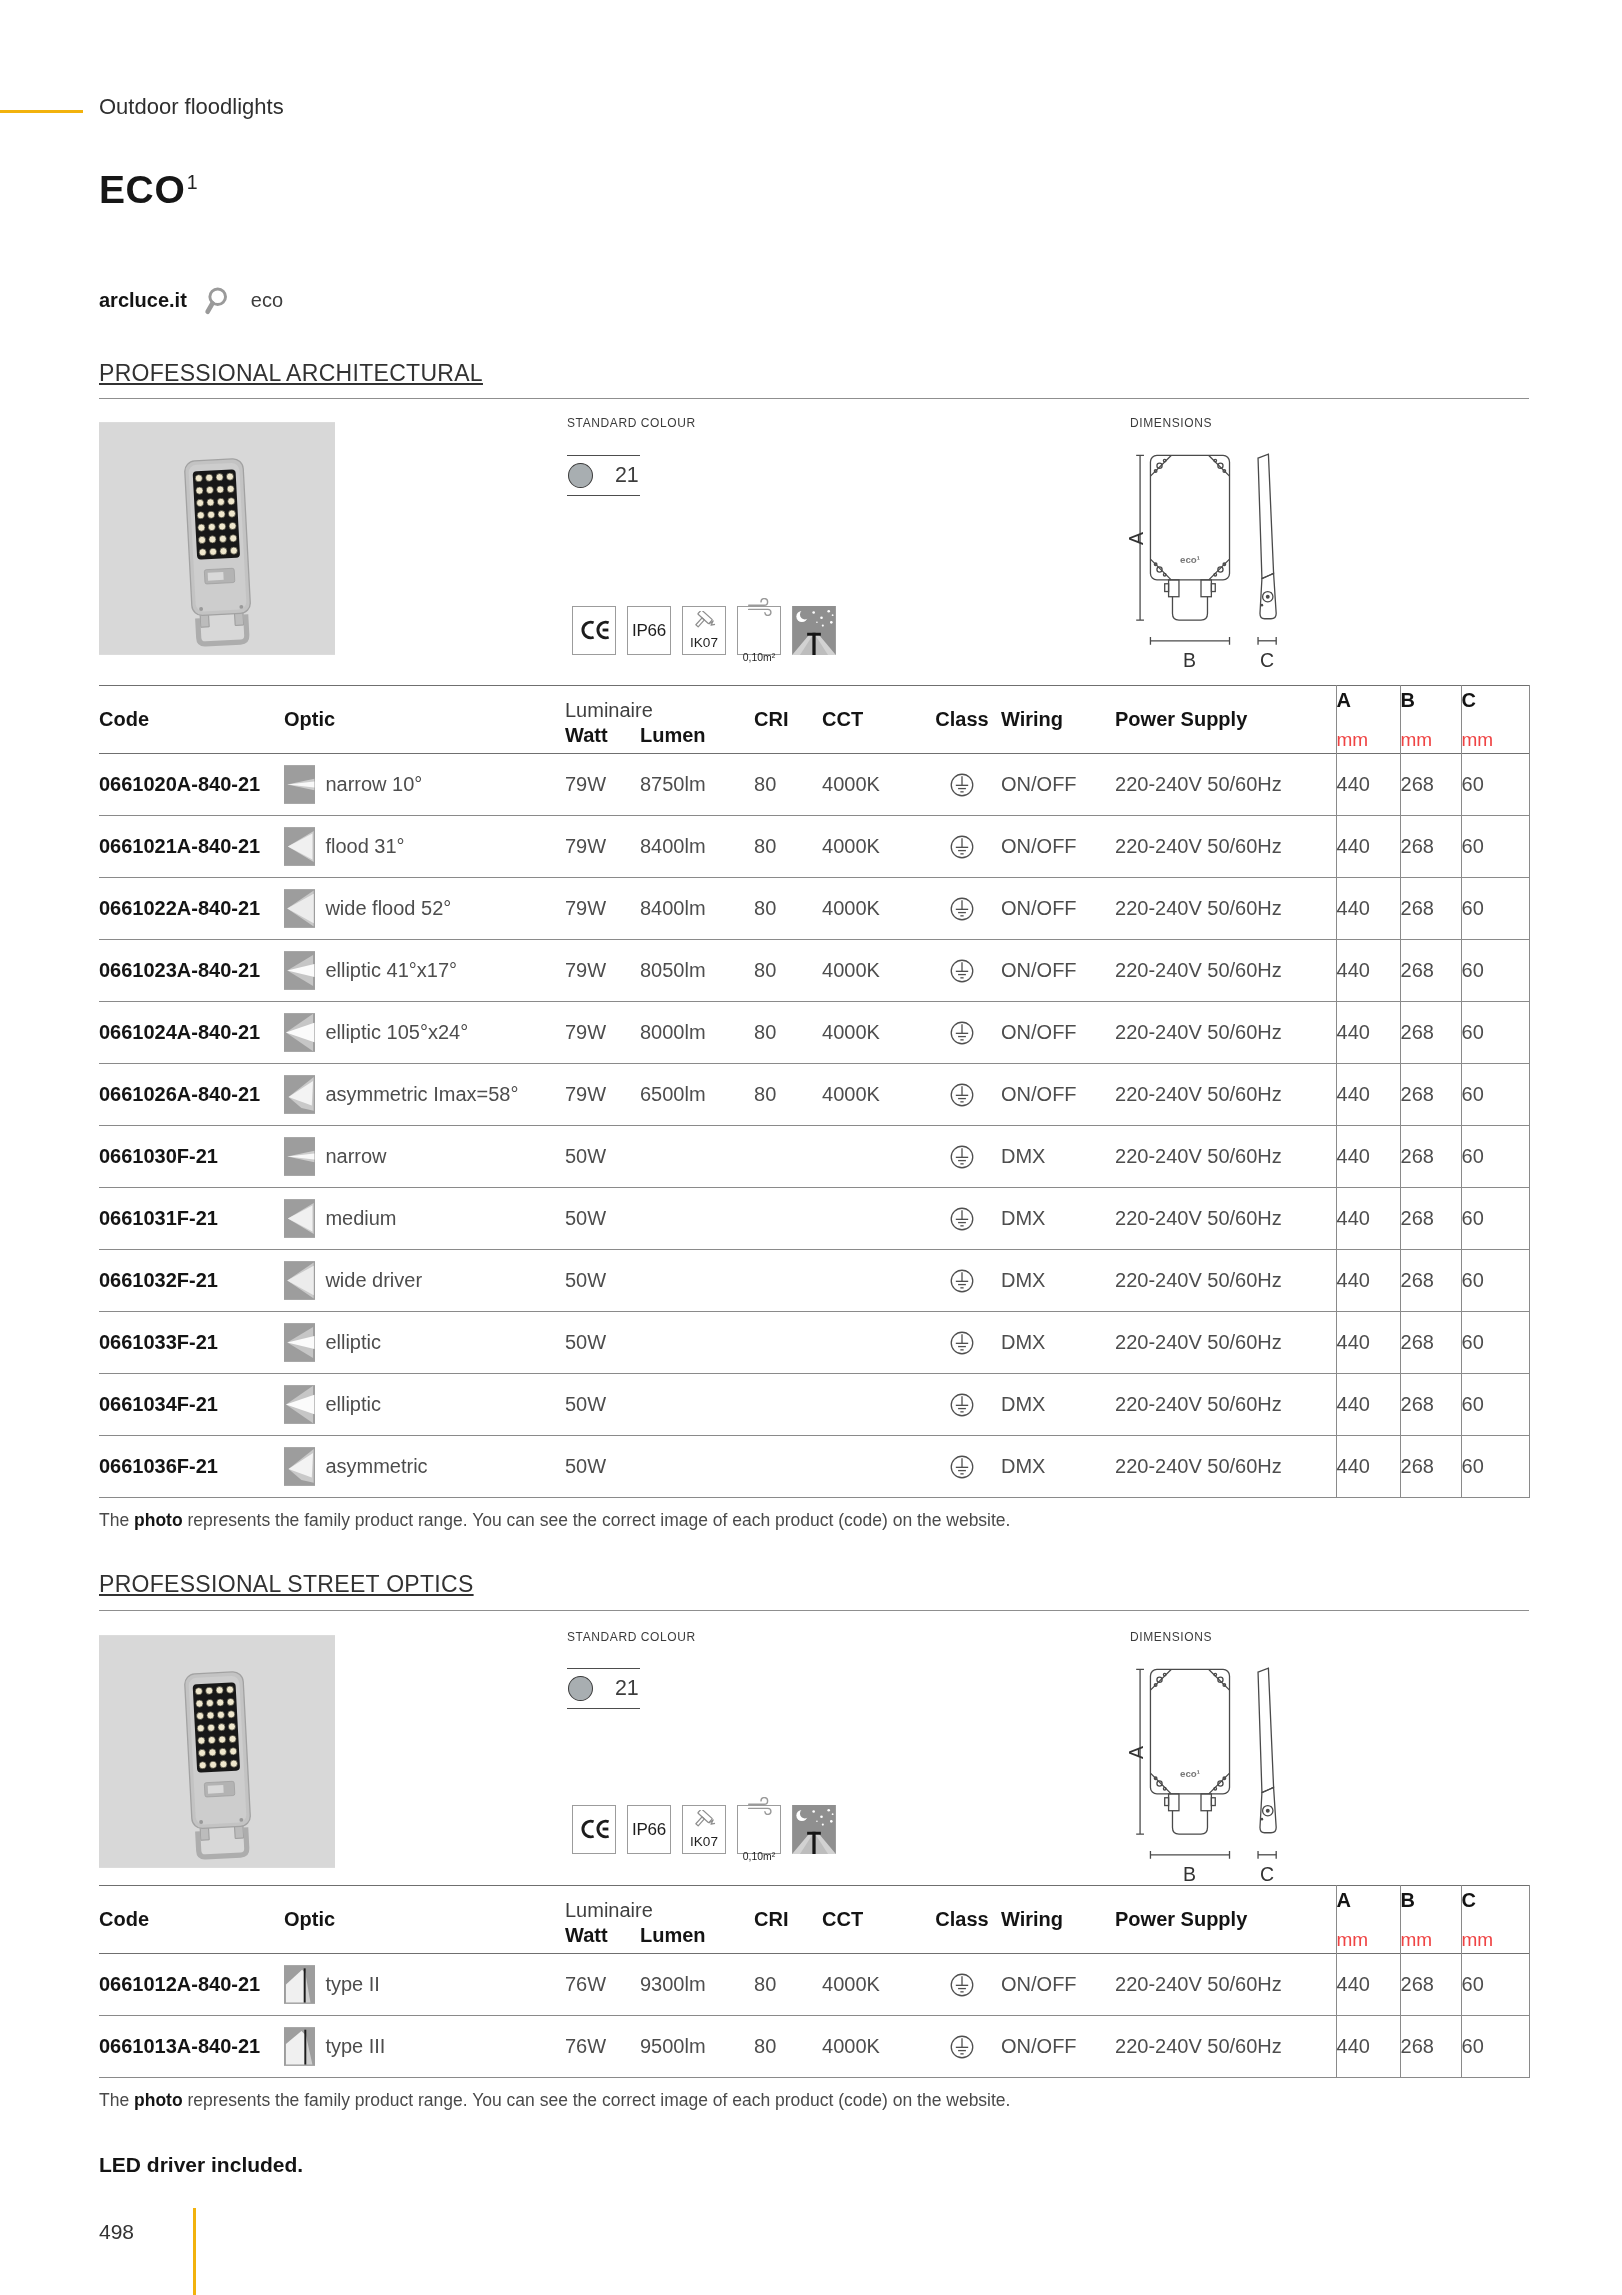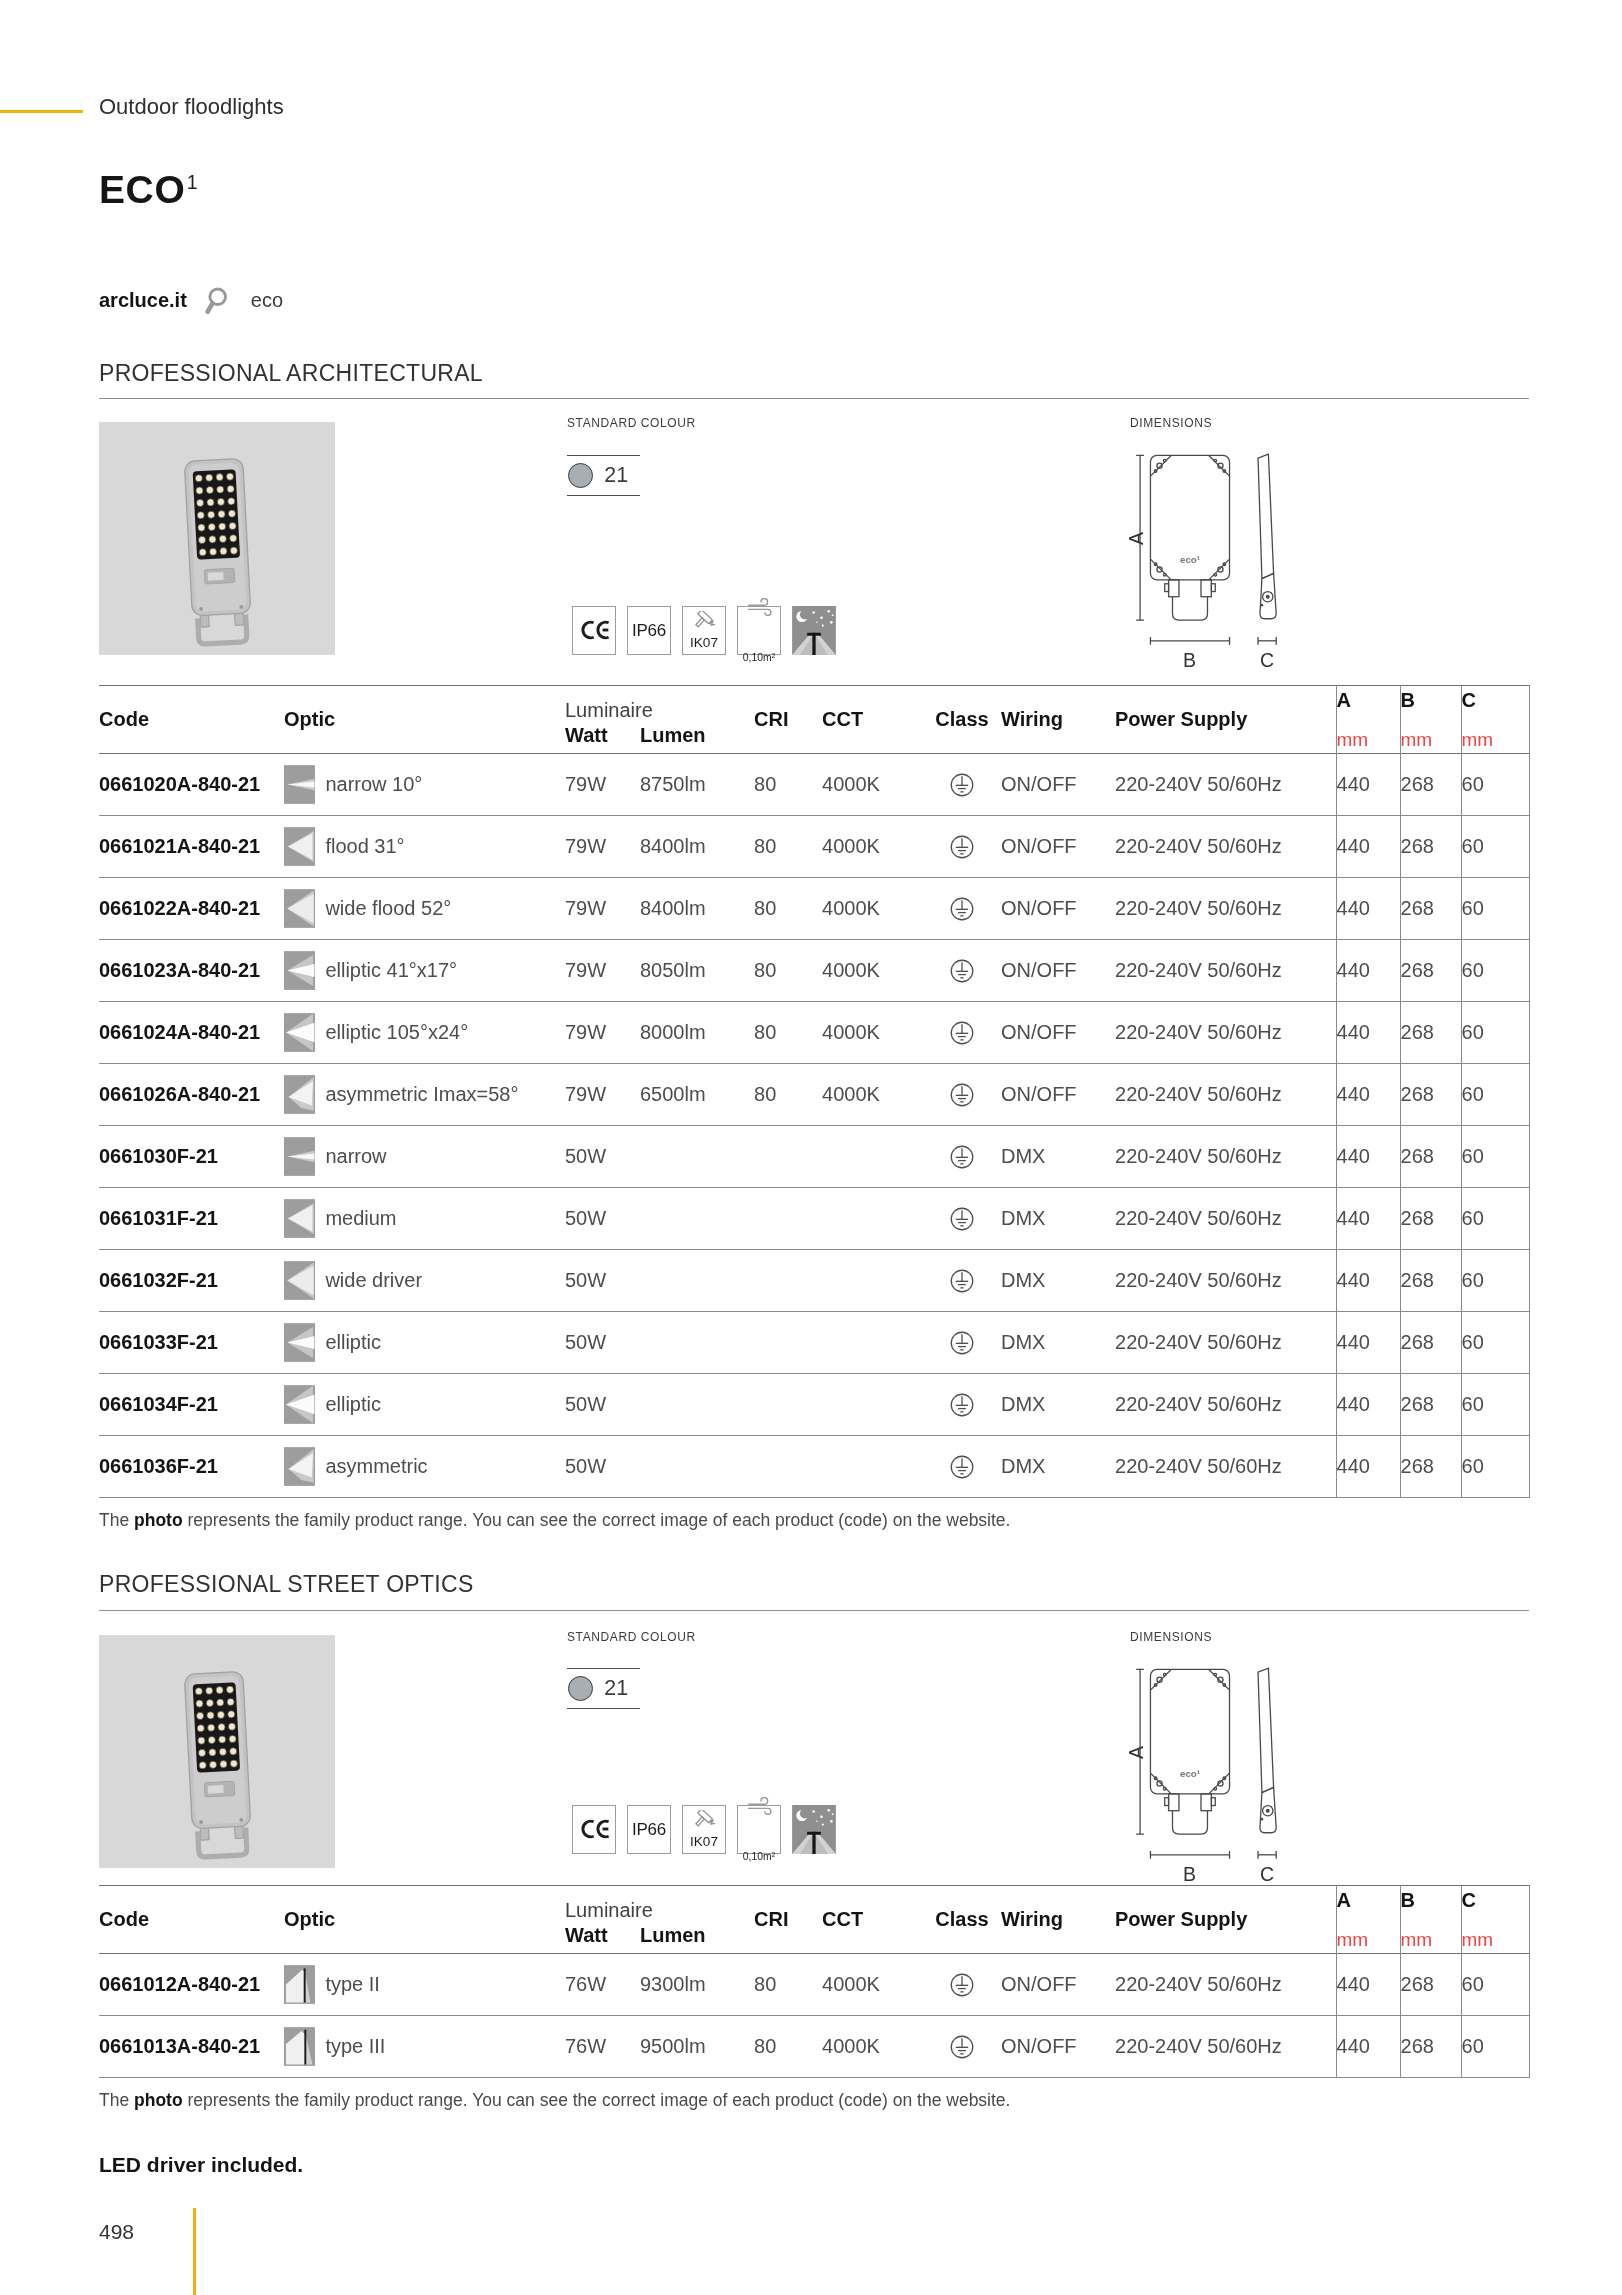--- a/index.html
+++ b/index.html
@@ -17,28 +17,28 @@
   .accent-hline { left:0; top:110px; width:83px; height:3.2px; background:#F2B20D; }
   .breadcrumb { left:99px; top:94px; font-size:22px; font-weight:400; color:#2f2f2f; }
   .page-title { left:99px; top:168px; font-size:39px; font-weight:700; color:#161616; letter-spacing:0.6px; }
   .page-title sup { font-size:19.5px; font-weight:400; color:#222; vertical-align:super; margin-left:1.3px; }
   .brand-row { left:99px; top:285px; display:flex; align-items:center; gap:17px; }
   .brand { font-size:20px; font-weight:700; color:#141414; }
   .search-icon svg { display:block; }
   .search-term { font-size:20px; color:#3d3d3d; }
 
   
-  .section-title { font-size:23px; font-weight:400; color:#323232; letter-spacing:0.3px; }
+  .section-title { font-size:23px; font-weight:400; color:#323232; letter-spacing:0.3px;text-decoration:underline; }
   .rule { width:1430px; height:1.3px; background:#8f8f8f; }
   .photo-box { width:236px; height:233px; }
   .photo-box svg { display:block; }
   .block-label { font-size:12px; color:#3b3b3b; letter-spacing:0.6px; }
 
   .swatch { width:73px; border-top:1.3px solid #4d4d4d; border-bottom:1.3px solid #4d4d4d;
-            display:flex; align-items:center; gap:11px; padding:7.1px 1.3px; }
+            display:flex; align-items:center; gap:22px; padding:7.1px 1.3px; }
   .swatch-dot { width:25px; height:25px; border-radius:50%; border:1.3px solid #3c3c3c; }
   .swatch-code { font-size:21.4px; color:#3d3d3d; }
 
   .cert-row { display:flex; gap:11px; }
   .cert-tile { width:44px; height:49px; border:1.3px solid #9c9c9c; background:#fff;
                display:flex; flex-direction:column; align-items:center; justify-content:center; gap:1.3px; }
   .cert-tile.dark { border:none; padding:0; overflow:hidden; }
   .cert-tile.dark svg { display:block; }
   .cert-text-big { font-size:17px; color:#1d1d1d; letter-spacing:-0.3px; }
   .cert-text { font-size:13.6px; color:#1d1d1d; }

